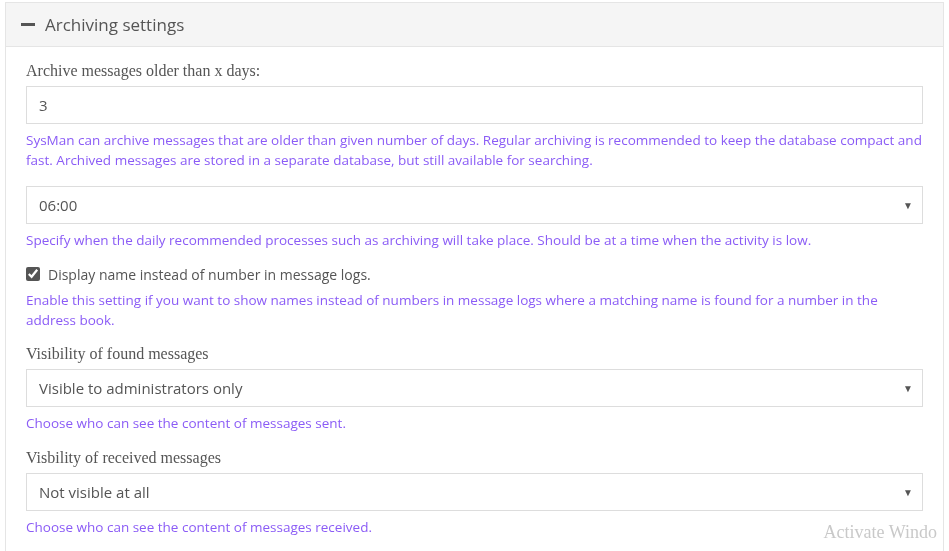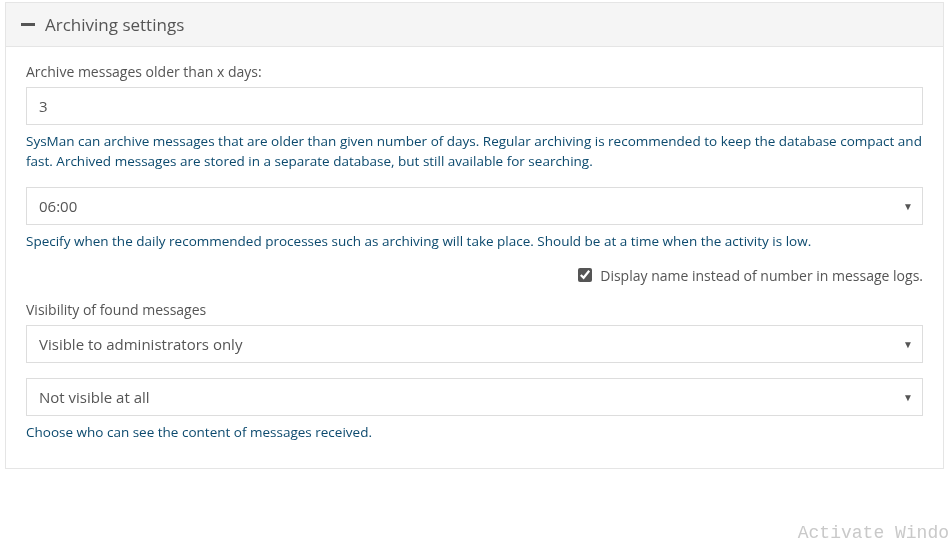--- a/index.html
+++ b/index.html
@@ -42,22 +42,23 @@
     .panel-body {
       background: #fff;
       padding: 15px 20px 20px 20px;
     }
     .form-group {
       margin-bottom: 15px;
     }
     .form-label {
       display: block;
       color: #555;
-      font-size: 14px;
+      font-size: 16px;
       margin-bottom: 6px;
+      font-family: Liberation Serif, serif;
     }
     .text-input {
       width: 100%;
       padding: 8px 12px;
       border: 1px solid #ddd;
       font-size: 15px;
       color: #555;
       font-family: inherit;
       background: #fff;
     }
@@ -80,50 +81,49 @@
     .select-caret {
       position: absolute;
       right: 10px;
       top: 50%;
       transform: translateY(-50%);
       pointer-events: none;
       color: #555;
       font-size: 10px;
     }
     .help-text {
-      color: #0c4a6e;
+      color: #8b5cf6;
       font-size: 13.5px;
       margin-top: 6px;
       line-height: 1.5;
     }
     .checkbox-row {
       display: flex;
       align-items: center;
       gap: 8px;
       margin-top: 4px;
-      justify-content: flex-end;
     }
     .checkbox-row input[type="checkbox"] {
       width: 14px;
       height: 14px;
       cursor: pointer;
       accent-color: #555;
     }
     .checkbox-row label {
       color: #555;
       font-size: 14px;
       cursor: pointer;
     }
     .watermark {
       position: absolute;
-      right: 0;
+      right: 12px;
       bottom: 8px;
       color: #c9c9c9;
       font-size: 18px;
-      font-family: Liberation Mono, monospace;
+      font-family: Liberation Serif, serif;
       pointer-events: none;
       user-select: none;
     }
   </style>
 </head>
 <body>
 
 <div class="panel">
   <div class="panel-header">
     <span class="collapse-icon"></span>
@@ -145,33 +145,36 @@
         <span class="select-caret">▼</span>
       </div>
       <div class="help-text">Specify when the daily recommended processes such as archiving will take place. Should be at a time when the activity is low.</div>
     </div>
 
     <div class="form-group">
       <div class="checkbox-row">
         <input type="checkbox" id="displayname-cb" checked="" style="">
         <label for="displayname-cb">Display name instead of number in message logs.</label>
       </div>
+      <div class="help-text">Enable this setting if you want to show names instead of numbers in message logs where a matching name is found for a number in the address book.</div>
     </div>
 
     <div class="form-group">
       <label class="form-label">Visibility of found messages</label>
       <div class="select-wrapper">
         <select class="select-input">
           <option>Visible to administrators only</option>
         </select>
         <span class="select-caret">▼</span>
       </div>
+      <div class="help-text">Choose who can see the content of messages sent.</div>
     </div>
 
     <div class="form-group" style="margin-bottom:6px;">
+      <label class="form-label">Visbility of received messages</label>
       <div class="select-wrapper">
         <select class="select-input">
           <option>Not visible at all</option>
         </select>
         <span class="select-caret">▼</span>
       </div>
       <div class="help-text">Choose who can see the content of messages received.</div>
     </div>
 
   </div>

